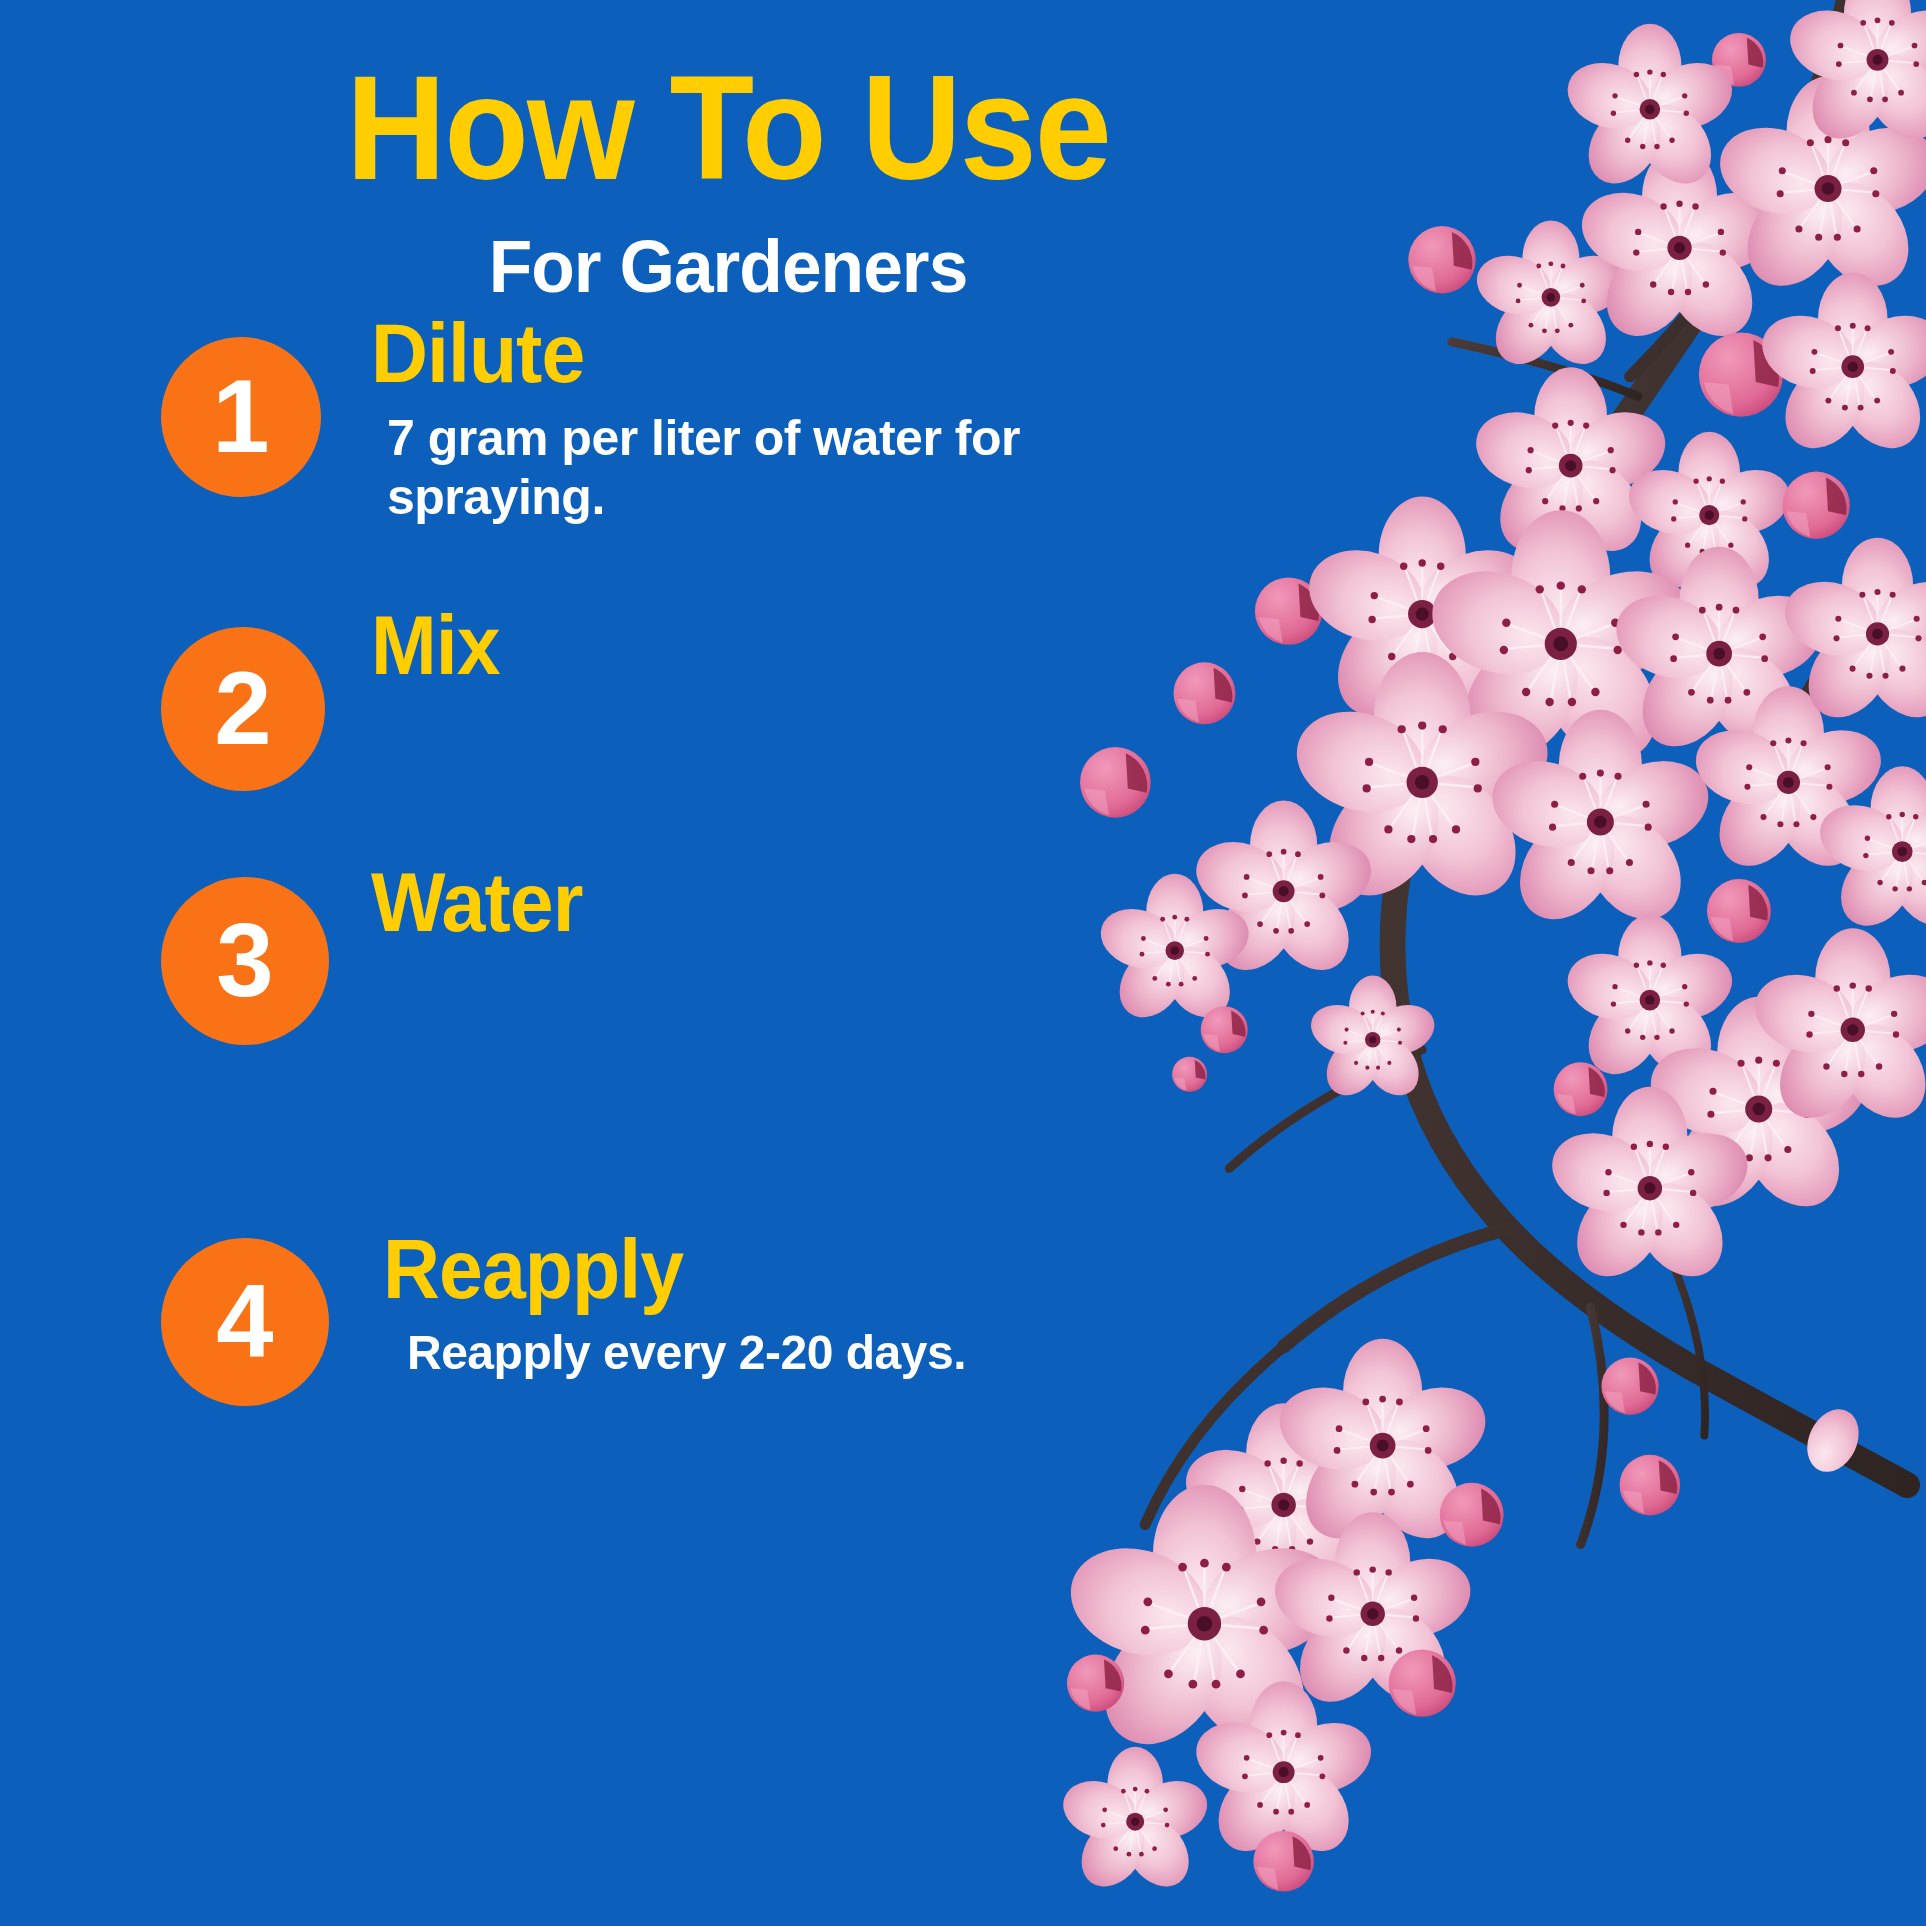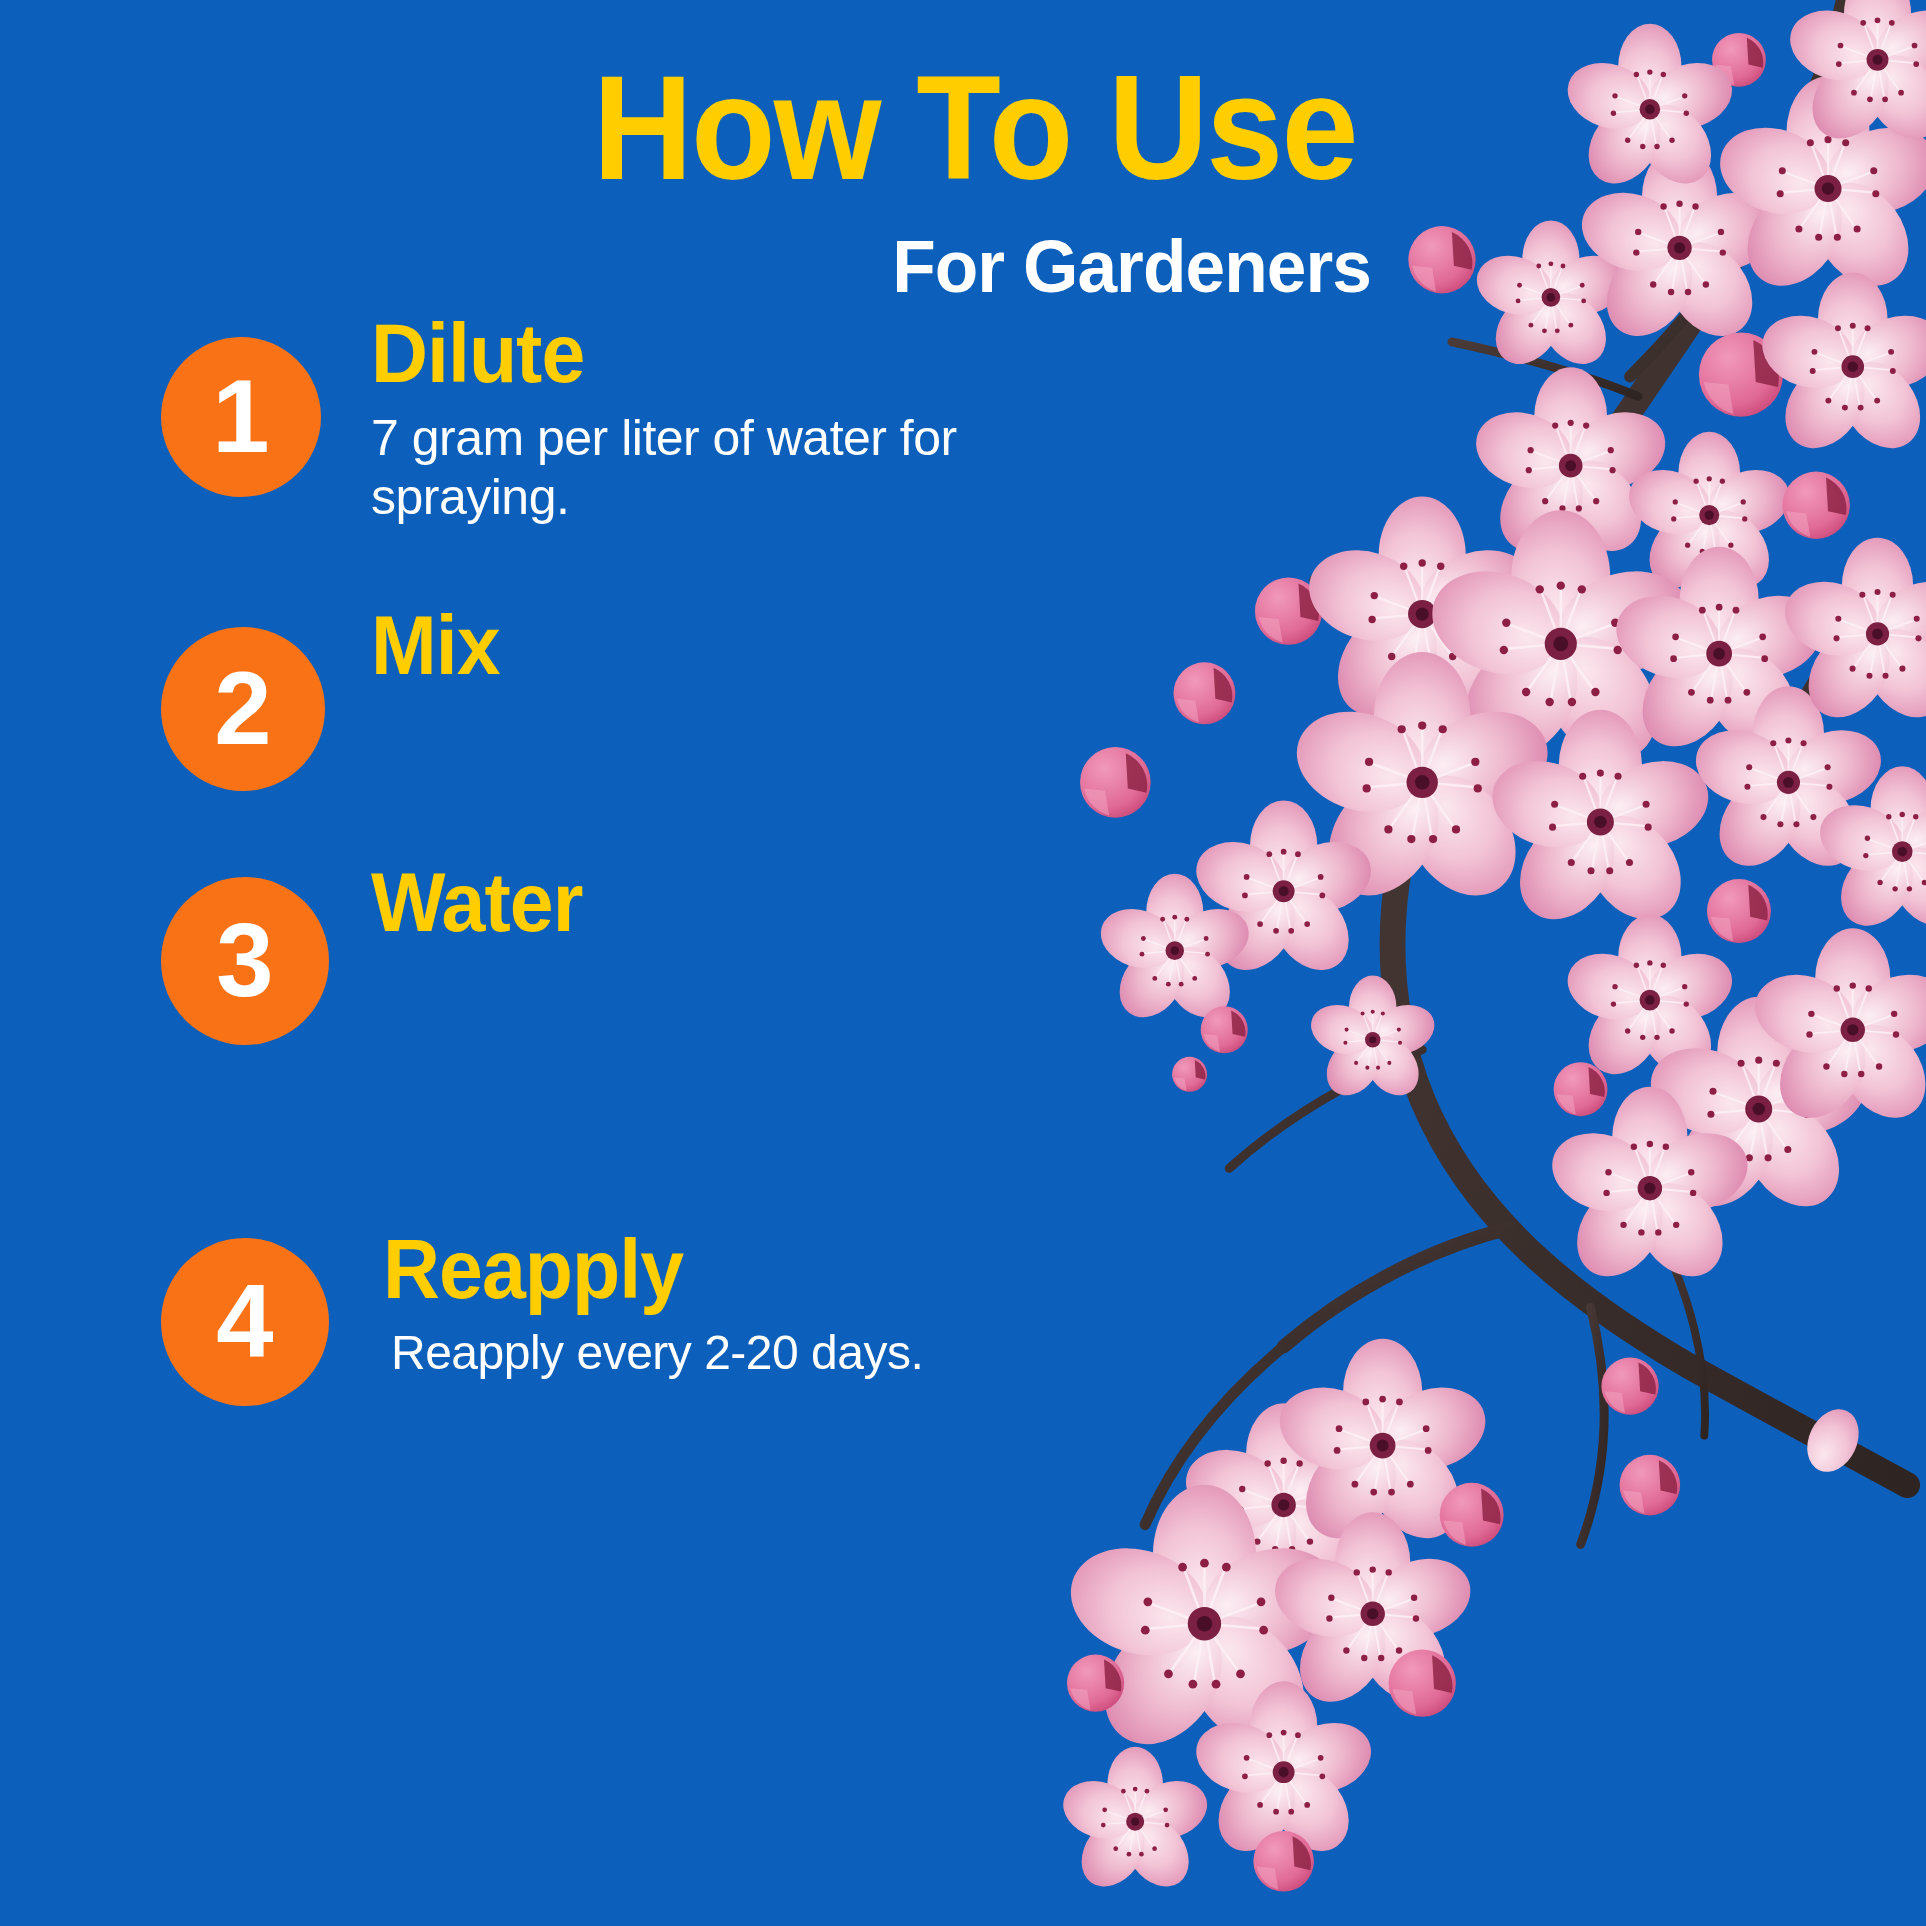--- a/index.html
+++ b/index.html
@@ -15,22 +15,23 @@
     overflow: hidden;
     font-family: "Liberation Sans", sans-serif;
   }
 
   
   .header {
     position: absolute;
     top: 48px;
     left: 0;
     width: 1406px;
-    text-align: right;
+    text-align: center;
     z-index: 5;
+    padding-left: 25px;
   }
   .main-title {
     font-size: 149px;
     line-height: 1.08;
     font-weight: 900;
     color: #FFCD00;
     letter-spacing: -2px;
     margin: 0;
     transform: scaleX(0.93);
   }
@@ -73,24 +74,24 @@
     font-weight: 900;
     font-size: 83px;
     line-height: 1;
     letter-spacing: -1px;
     margin: 0;
     transform: scaleX(0.95);
     transform-origin: left center;
   }
   .step-desc {
     color: #FFFFFF;
-    font-weight: 400;
+    font-weight: 700;
     font-size: 50px;
     line-height: 1.18;
-    margin: 14px 0 0 0;
+    margin: 14px 0 0 16px;
     letter-spacing: -0.5px;
   }
 
   
   #step-1 .step-badge { left: 161px; top: 0px;   width: 160px; height: 160px; font-size: 103px; line-height: 160px; }
   #step-1 .step-body  { left: 371px; top: -25px; width: 693px; }
 
   #step-2 .step-badge { left: 161px; top: 290px; width: 164px; height: 164px; font-size: 103px; line-height: 164px; }
   #step-2 .step-body  { left: 371px; top: 267px; width: 693px; }
 

